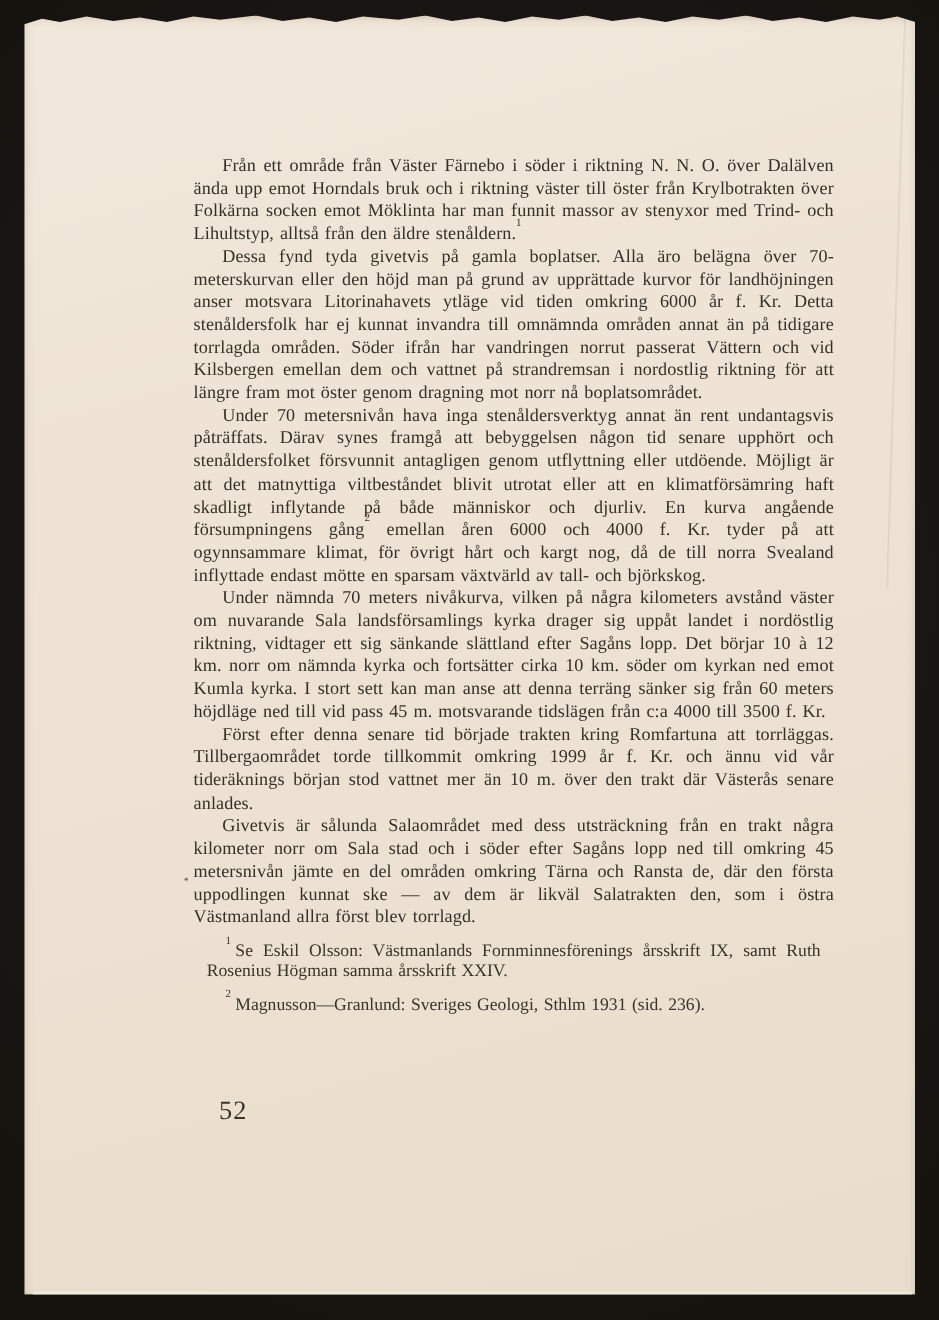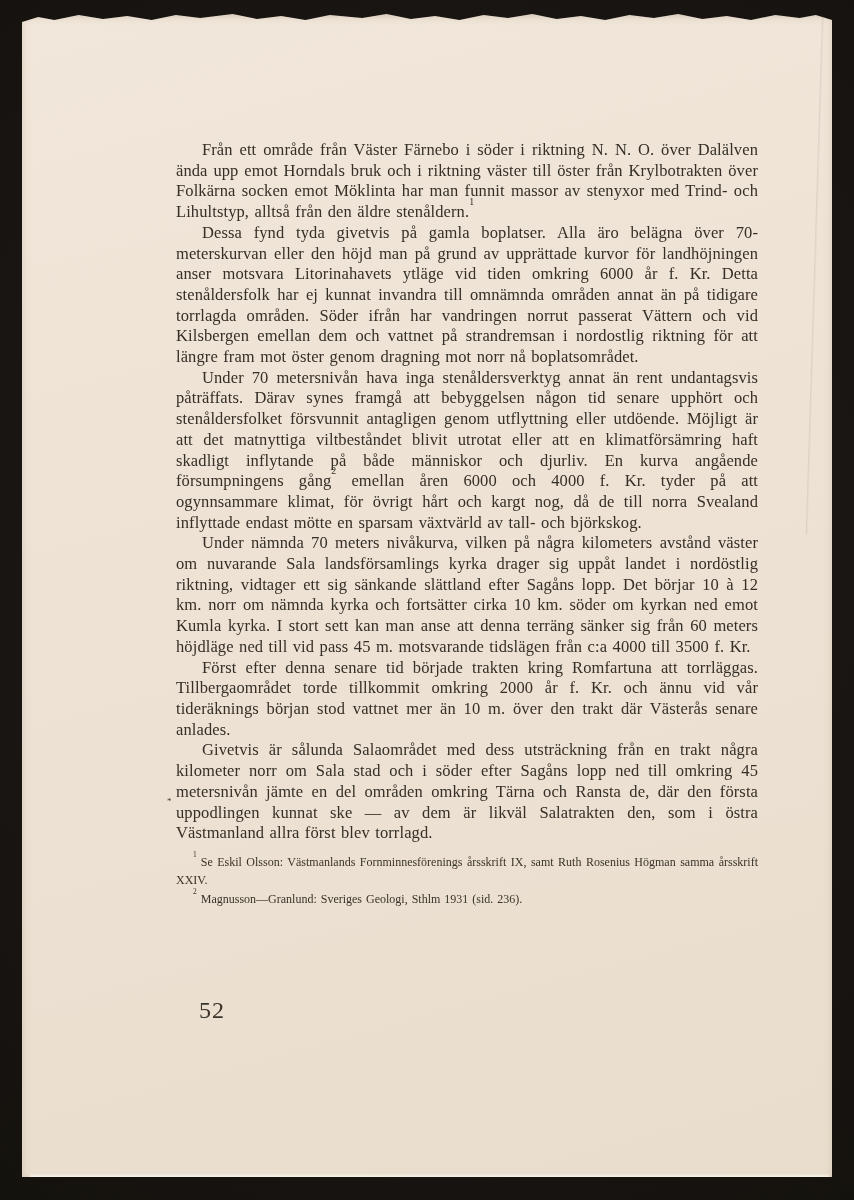--- a/index.html
+++ b/index.html
@@ -81,22 +81,22 @@
     font-size: 0.60em;
     line-height: 0;
     position: relative;
     top: -0.55em;
     letter-spacing: 0;
   }
 
   .footnotes { margin-top: 9px; }
 
   p.footnote {
-    margin: 0;
-    font-size: 12px;
+    margin: 12px;
+    font-size: 16px;
     line-height: 18.3px;
     text-align: justify;
     text-indent: 17px;
     word-spacing: 1px;
     color: #393329;
   }
   p.footnote sup {
     font-size: 0.62em;
     line-height: 0;
     position: relative;
@@ -138,21 +138,21 @@
     <div class="text-col">
 
       <p class="body-para"><span>Från ett område från Väster Färnebo i söder i riktning N. N. O. över Dalälven ända upp emot Horndals bruk och i riktning väster till öster från Krylbotrakten över Folkärna socken emot Möklinta har man funnit massor av stenyxor med Trind- och Lihultstyp, alltså från den äldre stenåldern.</span><sup class="fnref">1</sup></p>
 
       <p class="body-para"><span>Dessa fynd tyda givetvis på gamla boplatser. Alla äro belägna över 70-meterskurvan eller den höjd man på grund av upprättade kurvor för landhöjningen anser motsvara Litorinahavets ytläge vid tiden omkring 6000 år f. Kr. Detta stenåldersfolk har ej kunnat invandra till omnämnda områden annat än på tidigare torrlagda områden. Söder ifrån har vandringen norrut passerat Vättern och vid Kilsbergen emellan dem och vattnet på strandremsan i nordostlig riktning för att längre fram mot öster genom dragning mot norr nå boplatsområdet.</span></p>
 
       <p class="body-para"><span>Under 70 metersnivån hava inga stenåldersverktyg annat än rent undantagsvis påträffats. Därav synes framgå att bebyggelsen någon tid senare upphört och stenåldersfolket försvunnit antagligen genom utflyttning eller utdöende. Möjligt är att det matnyttiga viltbeståndet blivit utrotat eller att en klimatförsämring haft skadligt inflytande på både människor och djurliv. En kurva angående försumpningens gång</span><sup class="fnref">2</sup><span> emellan åren 6000 och 4000 f. Kr. tyder på att ogynnsammare klimat, för övrigt hårt och kargt nog, då de till norra Svealand inflyttade endast mötte en sparsam växtvärld av tall- och björkskog.</span></p>
 
       <p class="body-para"><span>Under nämnda 70 meters nivåkurva, vilken på några kilometers avstånd väster om nuvarande Sala landsförsamlings kyrka drager sig uppåt landet i nordöstlig riktning, vidtager ett sig sänkande slättland efter Sagåns lopp. Det börjar 10 à 12 km. norr om nämnda kyrka och fortsätter cirka 10 km. söder om kyrkan ned emot Kumla kyrka. I stort sett kan man anse att denna terräng sänker sig från 60 meters höjdläge ned till vid pass 45 m. motsvarande tidslägen från c:a 4000 till 3500 f. Kr.</span></p>
 
-      <p class="body-para"><span>Först efter denna senare tid började trakten kring Romfartuna att torrläggas. Tillbergaområdet torde tillkommit omkring 2000 år f. Kr. och ännu vid vår tideräknings början stod vattnet mer än 10 m. över den trakt där Västerås senare anlades.</span></p>
+      <p class="body-para"><span>Först efter denna senare tid började trakten kring Romfartuna att torrläggas. Tillbergaområdet torde tillkommit omkring 1999 år f. Kr. och ännu vid vår tideräknings början stod vattnet mer än 10 m. över den trakt där Västerås senare anlades.</span></p>
 
       <p class="body-para"><span>Givetvis är sålunda Salaområdet med dess utsträckning från en trakt några kilometer norr om Sala stad och i söder efter Sagåns lopp ned till omkring 45 metersnivån jämte en del områden omkring Tärna och Ransta de, där den första uppodlingen kunnat ske — av dem är likväl Salatrakten den, som i östra Västmanland allra först blev torrlagd.</span></p>
 
       <div class="footnotes">
         <p class="footnote"><sup>1</sup><span>Se Eskil Olsson: Västmanlands Fornminnesförenings årsskrift IX, samt Ruth Rosenius Högman samma årsskrift XXIV.</span></p>
         <p class="footnote"><sup>2</sup><span>Magnusson—Granlund: Sveriges Geologi, Sthlm 1931 (sid. 236).</span></p>
       </div>
 
     </div>
 

